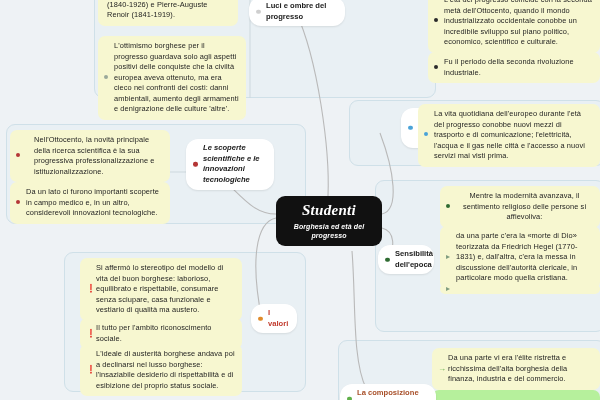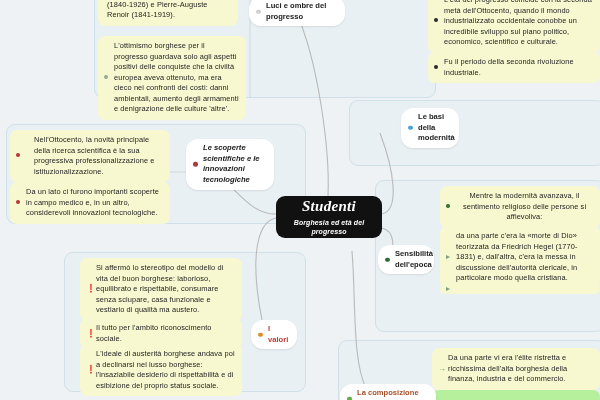--- a/index.html
+++ b/index.html
@@ -81,21 +81,21 @@
     width: 4.5px; height: 4.5px;
     border-radius: 50%;
   }
   .pill.val { color: #c23b2e; }
   .pill.comp { color: #a8502a; }
 
   
   #central {
     position: absolute;
     left: 276px; top: 196px;
-    width: 106px; height: 42px;
+    width: 106px; height: 50px;
     background: #111111;
     border-radius: 9px;
     display: flex;
     flex-direction: column;
     align-items: center;
     justify-content: center;
     gap: 3px;
   }
   #central .logo {
     font-family: "Liberation Serif", serif;
@@ -164,20 +164,24 @@
   <div class="note" style="left:428px; top:52px; width:172px;">
     <span class="bullet dot b-black"></span>
     <span>Fu il periodo della seconda rivoluzione industriale.</span>
   </div>
 
   <div class="pill" style="left:357px; top:108px; width:58px;margin-left:44px;">
     <span class="pb" style="background:#4aa3d8;"></span>
     <span>Le basi della modernità</span>
   </div>
 
+  <div class="note" style="left:418px; top:104px; width:182px;">
+    <span class="bullet dot" style="background:#4aa3d8;"></span>
+    <span>La vita quotidiana dell'europeo durante l'età del progresso conobbe nuovi mezzi di trasporto e di comunicazione; l'elettricità, l'acqua e il gas nelle città e l'accesso a nuovi servizi mai visti prima.</span>
+  </div>
 
   <div class="note" style="left:10px; top:130px; width:160px;padding-left:24px;">
     <span class="bullet dot b-red"></span>
     <span>Nell'Ottocento, la novità principale della ricerca scientifica è la sua progressiva professionalizzazione e istituzionalizzazione.</span>
   </div>
 
   <div class="note" style="left:10px; top:182px; width:160px;">
     <span class="bullet dot b-red"></span>
     <span>Da un lato ci furono importanti scoperte in campo medico e, in un altro, considerevoli innovazioni tecnologiche.</span>
   </div>
@@ -219,21 +223,21 @@
   <div class="note" style="left:80px; top:318px; width:162px;">
     <span class="bullet b-orange">❗</span>
     <span>Il tutto per l'ambito riconoscimento sociale.</span>
   </div>
 
   <div class="note" style="left:80px; top:344px; width:162px;">
     <span class="bullet b-orange">❗</span>
     <span>L'ideale di austerità borghese andava poi a declinarsi nel lusso borghese: l'insaziabile desiderio di rispettabilità e di esibizione del proprio status sociale.</span>
   </div>
 
-  <div class="pill val" style="left:251px; top:320px; width:46px;">
+  <div class="pill val" style="left:251px; top:304px; width:46px;">
     <span class="pb" style="background:#e08b2a;"></span>
     <span>I valori</span>
   </div>
 
   <div class="note" style="left:432px; top:348px; width:168px;">
     <span class="bullet b-arrow">→</span>
     <span>Da una parte vi era l'élite ristretta e ricchissima dell'alta borghesia della finanza, industria e del commercio.</span>
   </div>
 
   <div class="note green" style="left:432px; top:390px; width:168px; height:20px;"></div>

